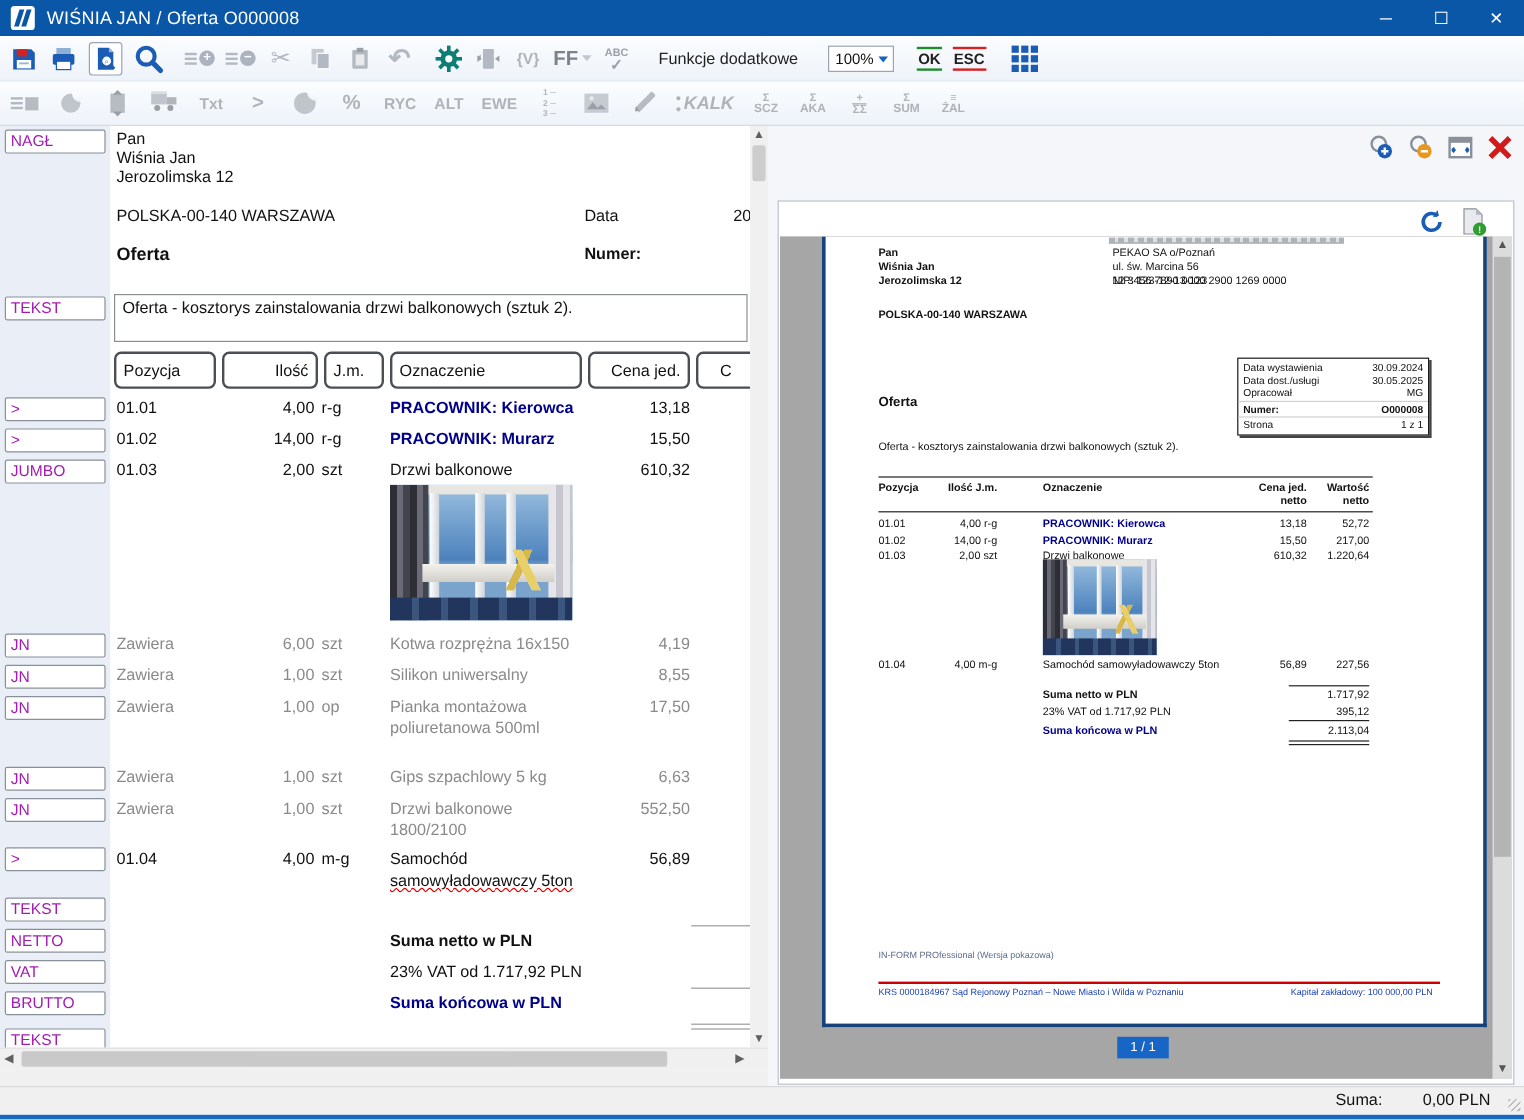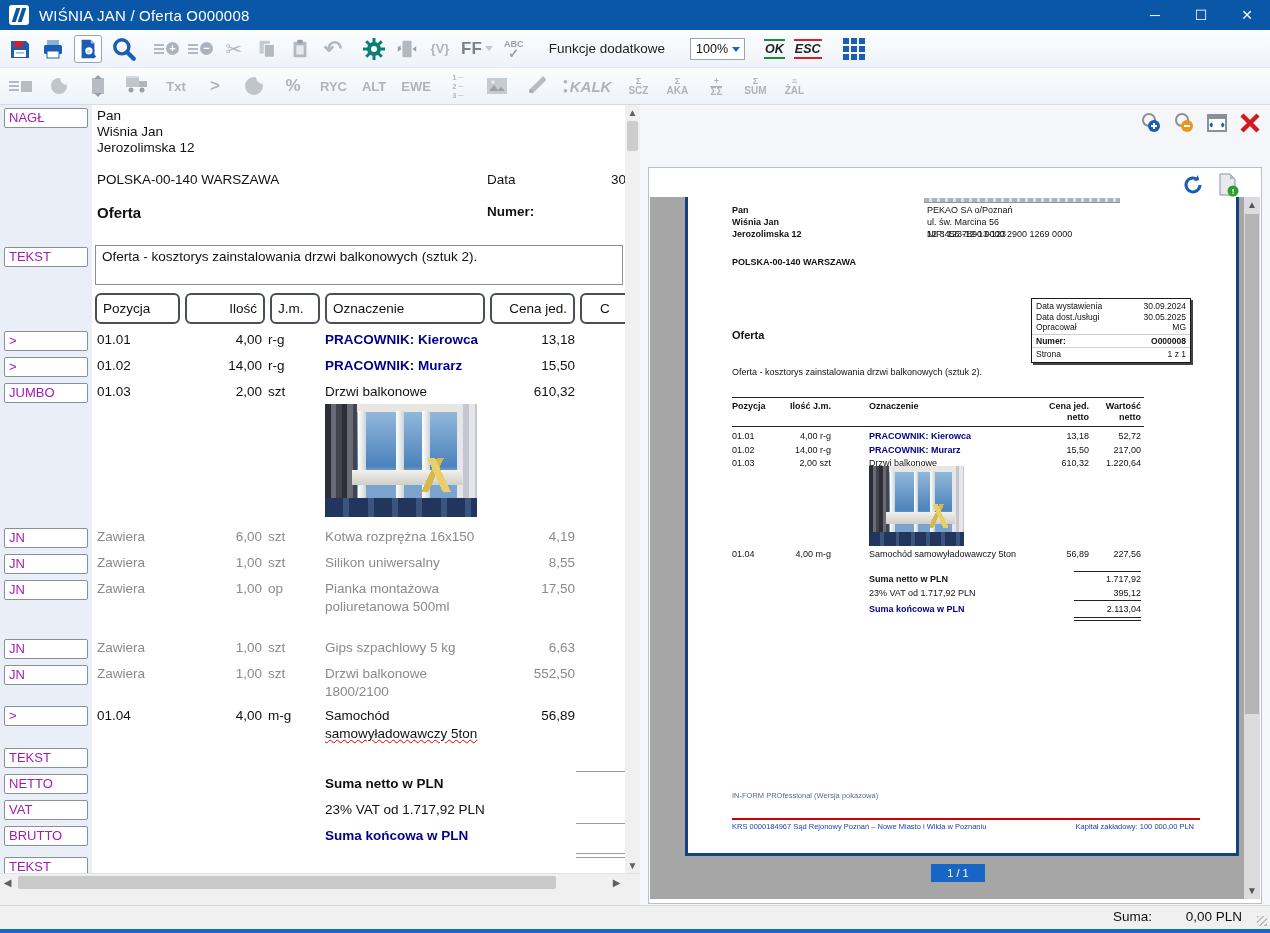--- a/index.html
+++ b/index.html
@@ -22,21 +22,21 @@
   .tbi { display:flex; align-items:center; justify-content:center; min-width:24px; height:28px; position:relative; }
   .tbi svg { display:block; }
   .boxed { border:1px solid #9aa4b2; border-radius:3px; background:#fff; padding:1px 2px; }
   .gray-txt { color:#b0b4ba; font-weight:bold; font-size:13px; }
   .gray-txt.big { font-size:17px; }
   .stack { display:flex; flex-direction:column; align-items:center; line-height:9px; color:#b0b4ba; font-weight:bold; }
   .stack .top { font-size:9px; } .stack .bot { font-size:10px; }
   .funkcje { font-size:13.5px; color:#222; margin-left:14px; margin-right:16px; }
   .zoom-select { width:55px; height:22px; background:#fff; border:1px solid #9aa4b2; display:flex; align-items:center; font-size:12.5px; padding-left:5px; position:relative; }
   .zoom-select .chev { position:absolute; right:4px; top:8px; width:0; height:0; border-left:4px solid transparent; border-right:4px solid transparent; border-top:5px solid #1565c0; }
-  .okesc { font-weight:bold; font-size:12.5px; color:#222; padding:1px 1px; line-height:14px;font-style:italic; }
+  .okesc { font-weight:bold; font-size:12.5px; color:#222; padding:1px 1px; line-height:14px; }
   .okesc.ok { border-top:2px solid #1f8c2f; border-bottom:2px solid #1f8c2f; margin-left:10px; }
   .okesc.esc { border-top:2px solid #d42121; border-bottom:2px solid #d42121; }
   .grid9 { display:grid; grid-template-columns:repeat(3,6px); grid-template-rows:repeat(3,6px); gap:2px; margin-left:12px; }
   .grid9 b { background:#1b5cb5; }
   .mini-lines { display:flex; flex-direction:column; gap:2px; margin-right:2px; }
   .mini-lines b { width:10px; height:2px; background:#b3b9c2; }
   .circ { width:13px; height:13px; border-radius:50%; background:#aab3bf; color:#fff; font-size:11px; line-height:12px; text-align:center; font-weight:bold; }
   .g-shape { background:#b7bcc3; }
   .pie { width:16px; height:16px; border-radius:50%; background:#c0c5cb; position:relative; }
   .pie:after { content:""; position:absolute; right:-1px; top:-1px; width:8px; height:8px; background:linear-gradient(#fbfdfe,#eef3fa); border-radius:0 0 0 90%; }
@@ -97,21 +97,21 @@
   .infobox { position:absolute; left:343px; top:101px; width:160px; background:#fff; border:1px solid #1a1a1a; box-shadow:2px 2px 0 rgba(20,20,20,.8); font-size:8.5px; padding:2px 4px; }
   .infobox .r { display:flex; justify-content:space-between; line-height:10.5px; }
   .infobox .sep { border-top:1px solid #cfcfcf; margin:1px -4px; }
   .p-rule { position:absolute; left:44px; width:412px; border-top:1px solid #222; }
   .p-poz { position:absolute; left:44px; }
   .p-il  { position:absolute; left:72px; width:71px; text-align:right; }
   .p-ozn { position:absolute; left:181px; }
   .p-c   { position:absolute; left:316px; width:85px; text-align:right; }
   .p-w   { position:absolute; left:371px; width:82px; text-align:right; }
   .p-sumline { position:absolute; left:386px; width:67px; border-top:1px solid #222; }
-  .badge { position:absolute; left:281px; top:667px; width:54px; height:18px; background:#1766c6; color:#fff; font-size:11px; display:flex; align-items:center; justify-content:center; }
+  .badge { position:absolute; left:281px; top:667px; width:43px; height:18px; background:#1766c6; color:#fff; font-size:11px; display:flex; align-items:center; justify-content:center; }
   .pv-vsb { position:absolute; right:1px; top:29px; width:16px; height:702px; background:#dcdcdc; }
   .pv-vsb .arr { position:absolute; left:0; width:16px; height:16px; text-align:center; line-height:16px; font-size:10px; color:#555; background:#dcdcdc; }
   .pv-vsb .thumb { position:absolute; left:1px; top:17px; width:14px; height:500px; background:#b4b4b4; }
 
   
   .statusbar { position:absolute; left:0; top:905px; width:1270px; height:24px; background:#f0f0f0; border-top:1px solid #d8d8d8; font-size:13.5px; color:#111; }
   .statusbar .suma-l { position:absolute; right:118px; top:3px; }
   .statusbar .suma-v { position:absolute; right:28px; top:3px; }
   .grip { position:absolute; right:3px; bottom:3px; width:10px; height:10px; background:repeating-linear-gradient(135deg,#bbb 0 1.5px, transparent 1.5px 4px); }
   .bottomline { position:absolute; left:0; top:929px; width:1270px; height:4px; background:#1668c0; }
@@ -367,21 +367,21 @@
   <div class="tagbox" style="top:721px">BRUTTO</div>
   <div class="tagbox" style="top:752px">TEKST</div>
 
   <div class="ed-content">
 
     <div class="ed-line" style="top:3px">Pan</div>
     <div class="ed-line" style="top:19px">Wiśnia Jan</div>
     <div class="ed-line" style="top:35px">Jerozolimska 12</div>
     <div class="ed-line" style="top:67px">POLSKA-00-140 WARSZAWA</div>
     <div class="ed-line" style="left:395px;top:67px">Data</div>
-    <div class="ed-line" style="left:519px;top:67px;width:14px;overflow:hidden;">30</div>
+    <div class="ed-line" style="left:519px;top:67px;width:14px;overflow:hidden;">20</div>
     <div class="ed-line" style="top:99px;font-weight:bold;font-size:15px;">Oferta</div>
     <div class="ed-line" style="left:395px;top:99px;font-weight:bold;">Numer:</div>
 
     <div class="tekstbox">
       <span>Oferta  - kosztorys zainstalowania drzwi balkonowych (sztuk 2).</span>
     </div>
 
     <div class="hdrbox" style="left:3px;width:85px;">Pozycja</div>
     <div class="hdrbox" style="left:93px;width:80px;text-align:right;">Ilość</div>
     <div class="hdrbox" style="left:178px;width:50px;">J.m.</div>

